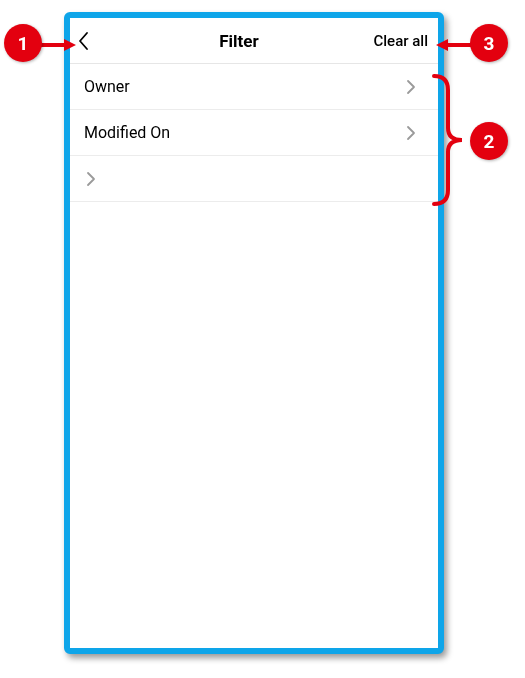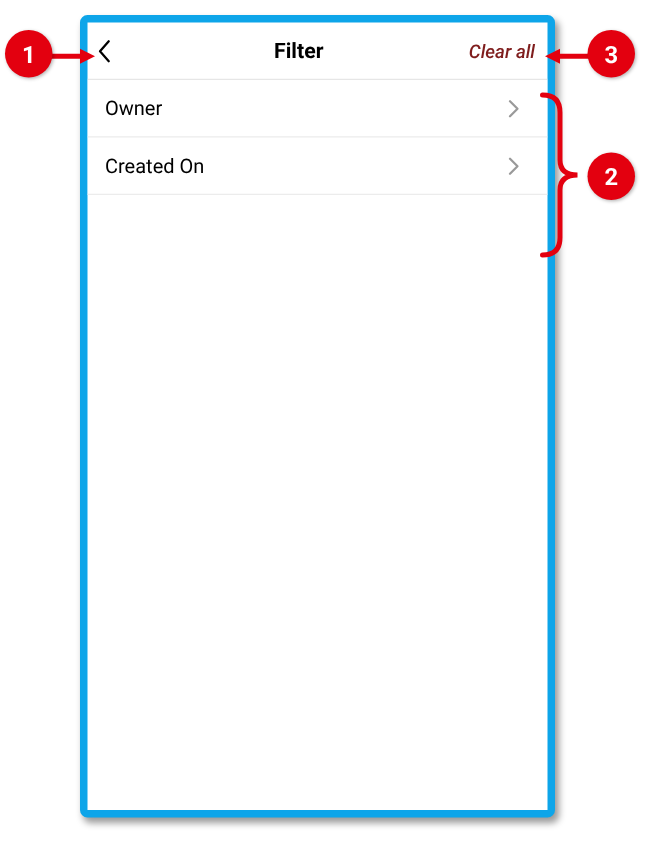--- a/index.html
+++ b/index.html
@@ -41,25 +41,24 @@
     .title {
       font-size: 17px;
       font-weight: 700;
       color: #000;
       text-align: center;
       flex: 1;
     }
     .clear-all {
       font-size: 15px;
       font-weight: 500;
-      color: #7f1d1d;
+      color: #000000;
       cursor: pointer;
       text-align: right;
       min-width: 60px;
-      font-style: italic;
     }
     .list {
       background: #fff;
     }
     .list-row {
       display: flex;
       align-items: center;
       justify-content: space-between;
       height: 46px;
       padding: 0 20px 0 14px;
@@ -120,21 +119,28 @@
   <div class="list">
     <div class="list-row">
       <span class="row-label">Owner</span>
       <span class="row-chevron">
         <svg width="14" height="20" viewBox="0 0 14 20">
           <polyline points="4,4 10,10 4,16" fill="none" stroke="#9a9a9a" stroke-width="1.8" stroke-linecap="round" stroke-linejoin="round"></polyline>
         </svg>
       </span>
     </div>
     <div class="list-row">
-      <span class="row-label">Created On</span>
+      <span class="row-label">Modified On</span>
+      <span class="row-chevron">
+        <svg width="14" height="20" viewBox="0 0 14 20">
+          <polyline points="4,4 10,10 4,16" fill="none" stroke="#9a9a9a" stroke-width="1.8" stroke-linecap="round" stroke-linejoin="round"></polyline>
+        </svg>
+      </span>
+    </div>
+    <div class="list-row">
       <span class="row-chevron">
         <svg width="14" height="20" viewBox="0 0 14 20">
           <polyline points="4,4 10,10 4,16" fill="none" stroke="#9a9a9a" stroke-width="1.8" stroke-linecap="round" stroke-linejoin="round"></polyline>
         </svg>
       </span>
     </div>
   </div>
 </div>
 
 <div class="anno-circle" style="top:24px; left:4px;">

